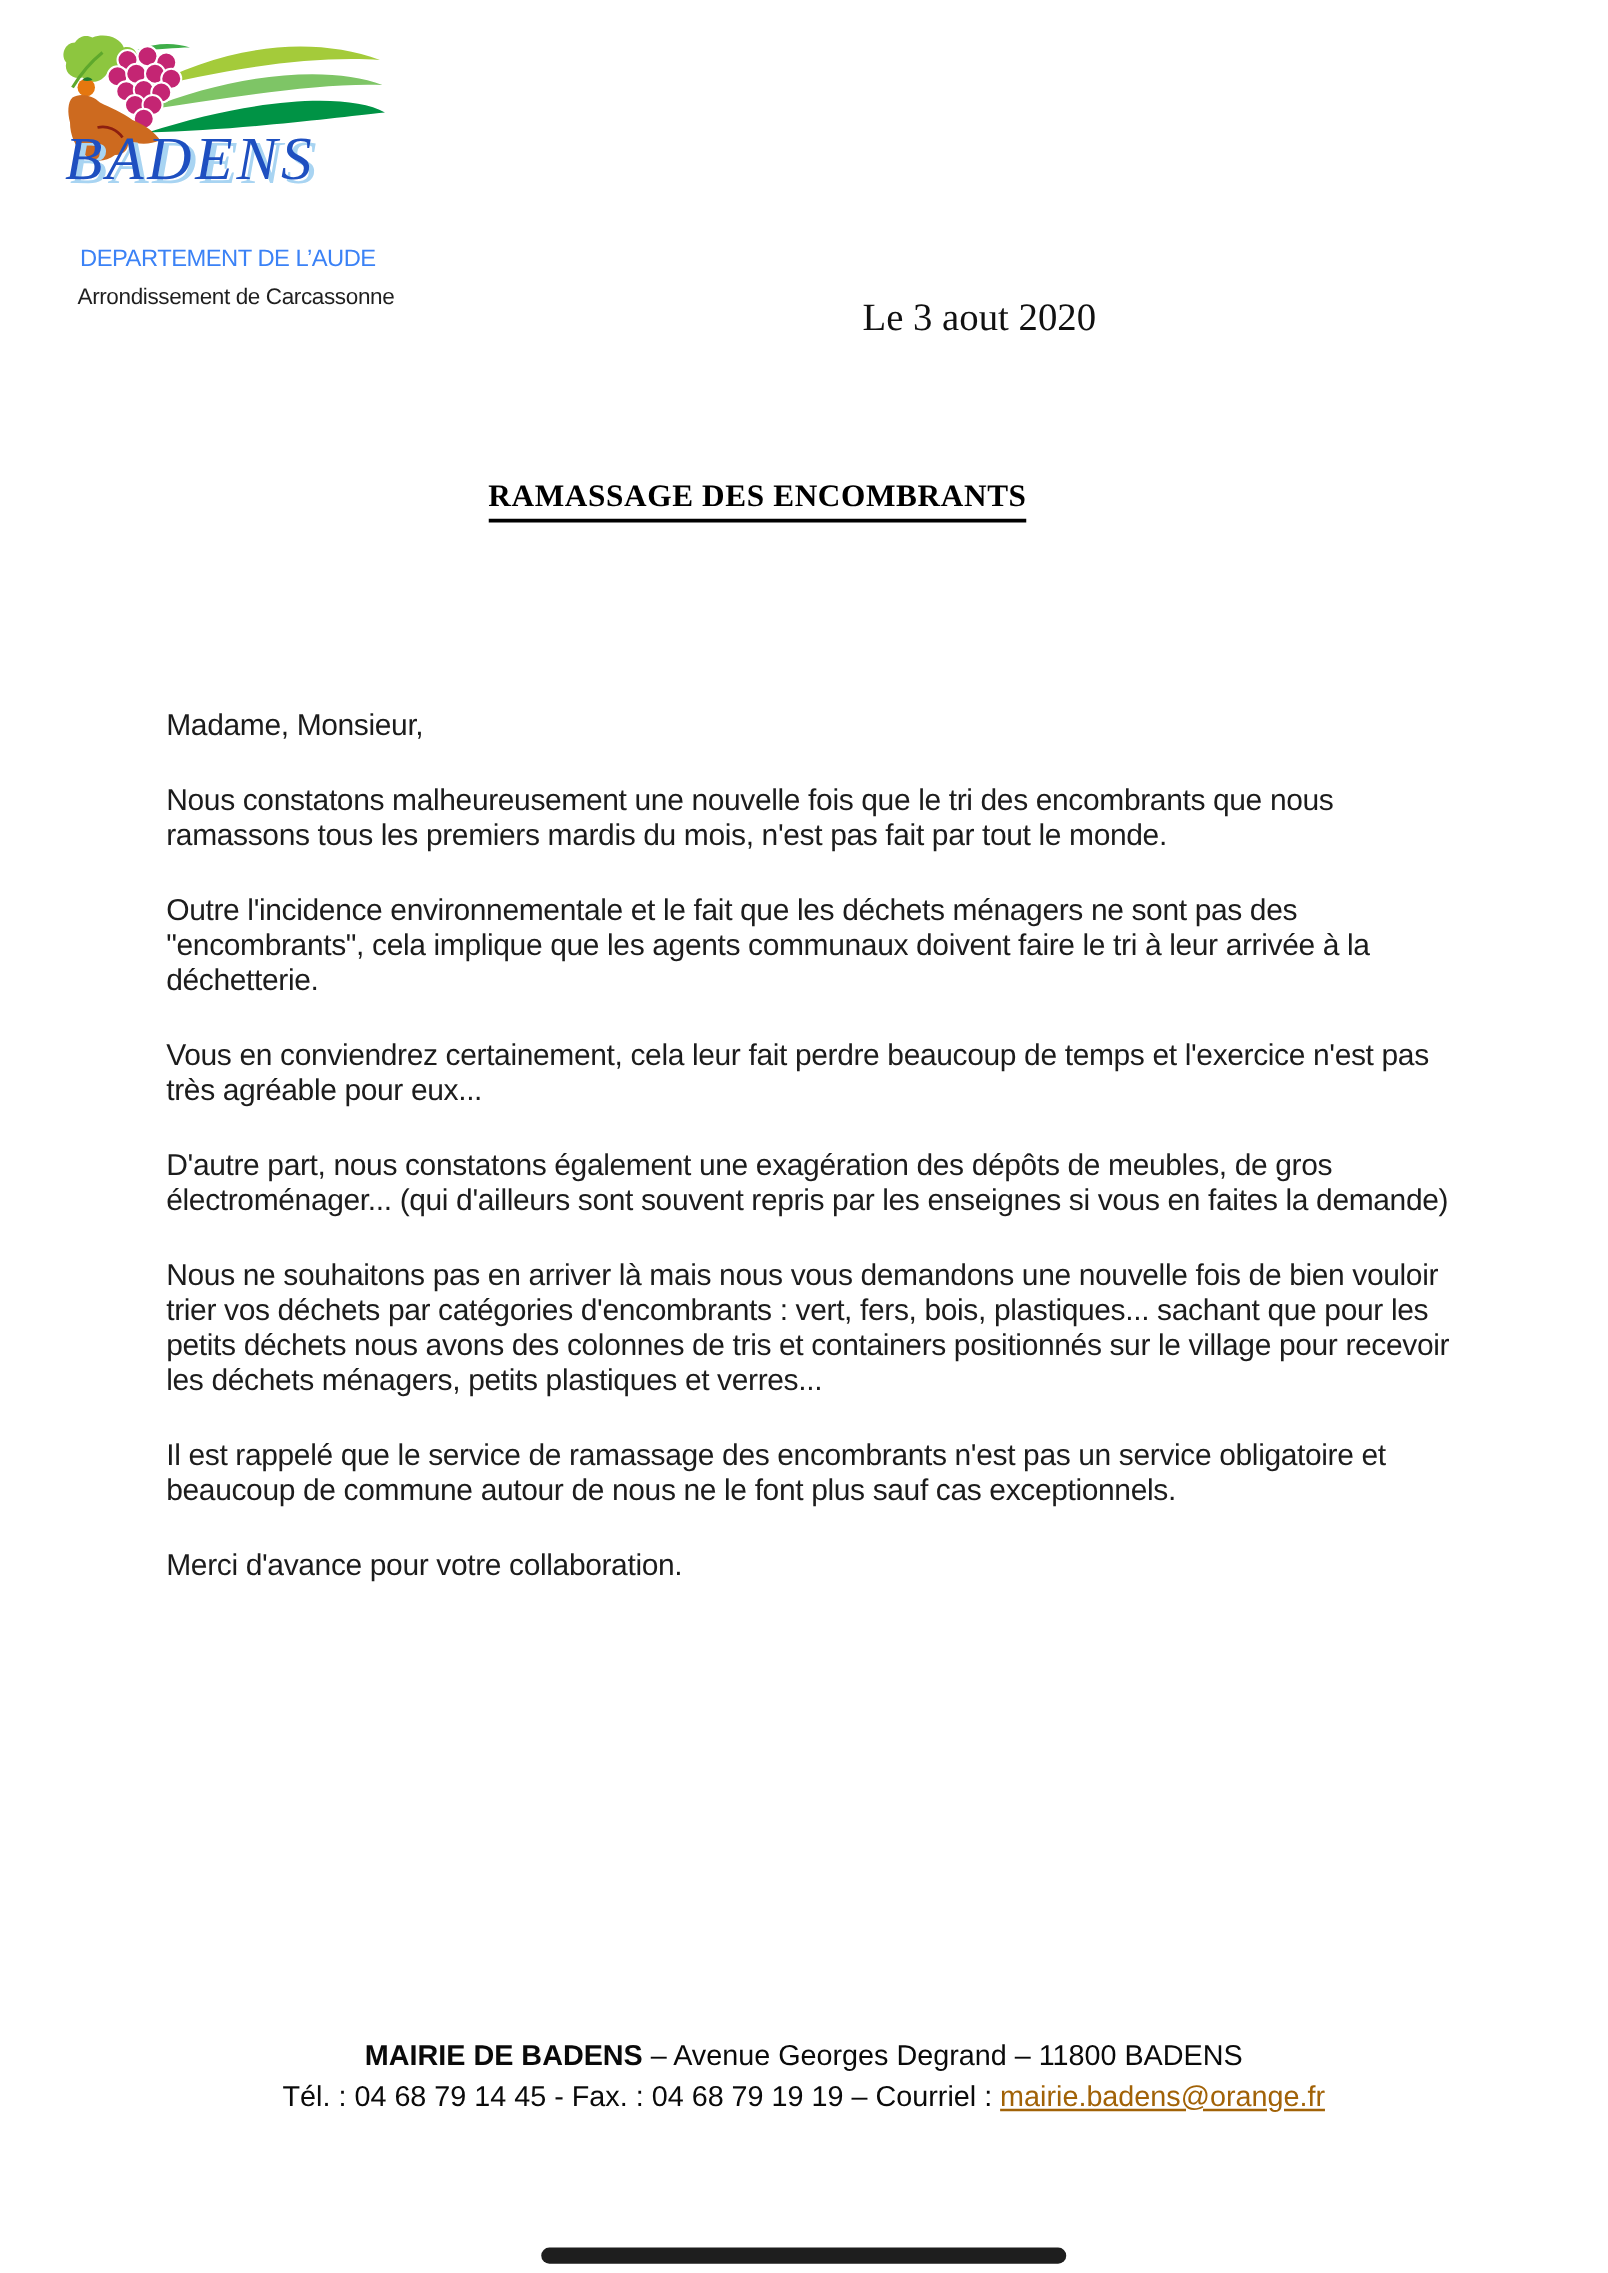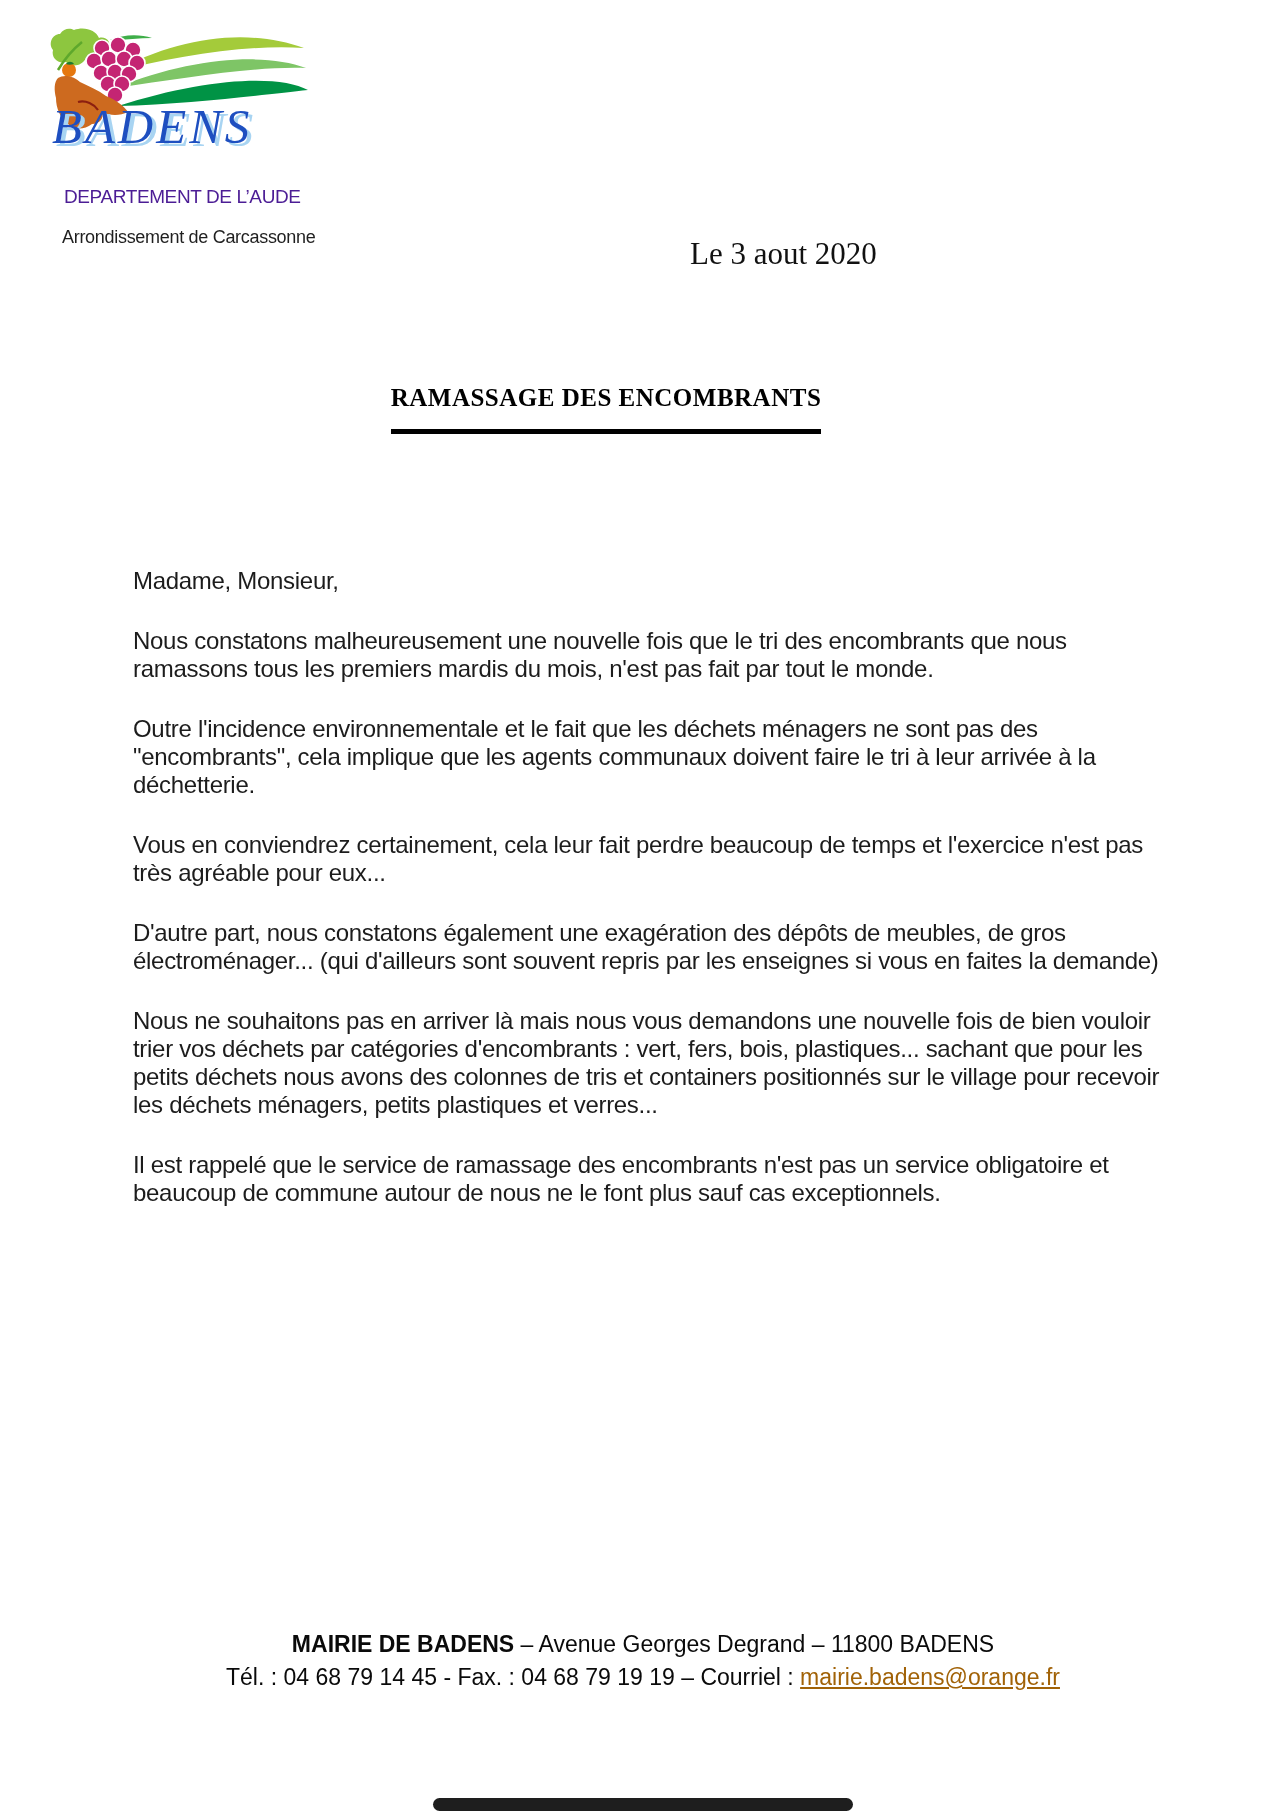--- a/index.html
+++ b/index.html
@@ -8,30 +8,30 @@
   .page{position:absolute;inset:0;background:#ffffff;}
 
   
   .logo-graphic{position:absolute;left:44px;top:24px;width:268px;height:114px;}
   .logo-wordmark{position:absolute;left:52px;top:98px;
       font-family:"Liberation Serif", serif;font-style:italic;font-weight:normal;
       font-size:49px;letter-spacing:3px;color:#1e4fc0;
       text-shadow:4px 3px 0 #a8d4f2;}
 
   
-  .dept{position:absolute;left:64px;top:186px;font-size:19px;letter-spacing:-0.4px;color:#4c1d95;}
+  .dept{position:absolute;left:64px;top:197px;font-size:19px;letter-spacing:-0.4px;color:#3b82f6;}
   .arrond{position:absolute;left:62px;top:227px;font-size:18px;letter-spacing:-0.3px;color:#1f1f1f;}
   .date{position:absolute;left:690px;top:236px;font-family:"Liberation Serif", serif;
         font-size:31px;color:#111;}
 
   
   .title-wrap{position:absolute;left:133px;top:384px;width:946px;text-align:center;}
   .title{display:inline-block;font-family:"Liberation Serif", serif;font-weight:bold;
          font-size:25px;color:#000;letter-spacing:0.5px;
-         border-bottom:5px solid #000000;padding-bottom:17px;text-align:center;}
+         border-bottom:3px solid #000000;padding-bottom:3px;text-align:center;}
 
   
   .letter{position:absolute;left:133px;top:567px;width:1000px;color:#1c1c1c;
           font-size:24px;line-height:28px;letter-spacing:-0.3px;}
   .letter p{margin:0 0 32px 0;white-space:pre;}
 
   
   .footer{position:absolute;left:0;top:1628px;width:1286px;text-align:center;
           font-family:Liberation Sans, sans-serif;font-size:23px;line-height:33px;color:#0a0a0a;}
   .footer .bold{font-weight:bold;}
@@ -110,20 +110,21 @@
     <p>Vous en conviendrez certainement, cela leur fait perdre beaucoup de temps et l'exercice n'est pas
 très agréable pour eux...</p>
     <p>D'autre part, nous constatons également une exagération des dépôts de meubles, de gros
 électroménager... (qui d'ailleurs sont souvent repris par les enseignes si vous en faites la demande)</p>
     <p>Nous ne souhaitons pas en arriver là mais nous vous demandons une nouvelle fois de bien vouloir
 trier vos déchets par catégories d'encombrants : vert, fers, bois, plastiques... sachant que pour les
 petits déchets nous avons des colonnes de tris et containers positionnés sur le village pour recevoir
 les déchets ménagers, petits plastiques et verres...</p>
     <p>Il est rappelé que le service de ramassage des encombrants n'est pas un service obligatoire et
 beaucoup de commune autour de nous ne le font plus sauf cas exceptionnels.</p>
+    <p>Merci d'avance pour votre collaboration.</p>
   </div>
 
   <div class="footer">
     <div><span class="bold">MAIRIE DE BADENS</span><span> – Avenue Georges Degrand – 11800 BADENS</span></div>
     <div><span>Tél. : 04 68 79 14 45 - Fax. : 04 68 79 19 19 – Courriel : </span><span class="email">mairie.badens@orange.fr</span></div>
   </div>
 
   <div class="home-bar"></div>
 
 </div>

